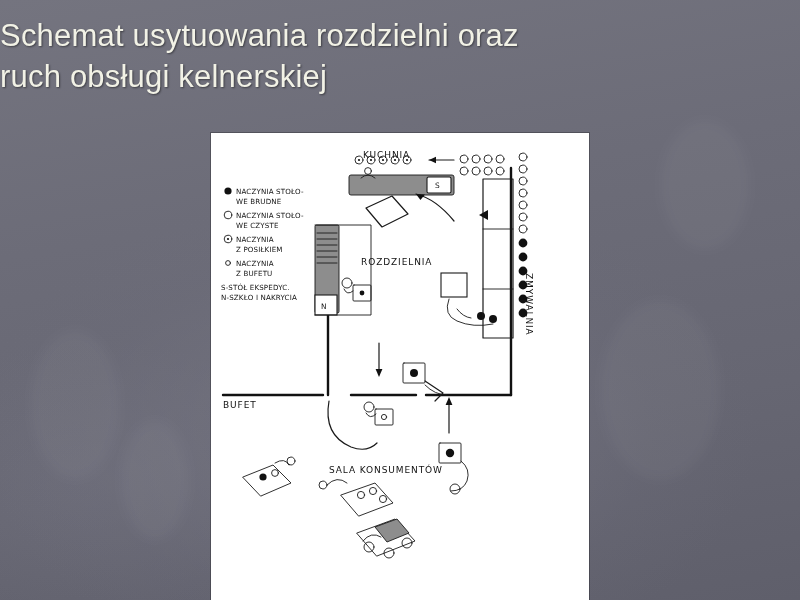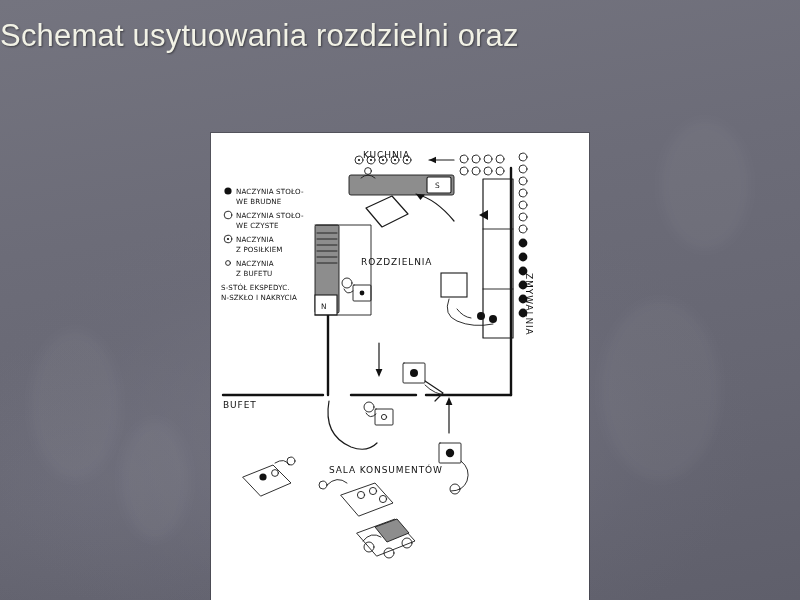--- a/index.html
+++ b/index.html
@@ -109,20 +109,21 @@
   <div class="bg-shapes">
     <div style="left:30px;  top:330px; width:90px;  height:150px;"></div>
     <div style="left:120px; top:420px; width:70px;  height:120px;"></div>
     <div style="left:600px; top:300px; width:120px; height:180px;"></div>
     <div style="left:660px; top:120px; width:90px;  height:130px;"></div>
     <div style="left:330px; top:500px; width:160px; height:90px;"></div>
   </div>
 
   <div class="title">
     <div>Schemat usytuowania rozdzielni oraz</div>
+    <div>ruch obsługi kelnerskiej</div>
   </div>
 
   <div class="figure">
     <svg viewBox="0 0 378 449" xmlns="http://www.w3.org/2000/svg">
 
       <path class="thick" d="M12 262 L112 262"></path>
       <path class="thick" d="M140 262 L205 262"></path>
       <path class="thick" d="M215 262 L300 262"></path>
 
       <path class="thick" d="M117 110 L117 262"></path>

